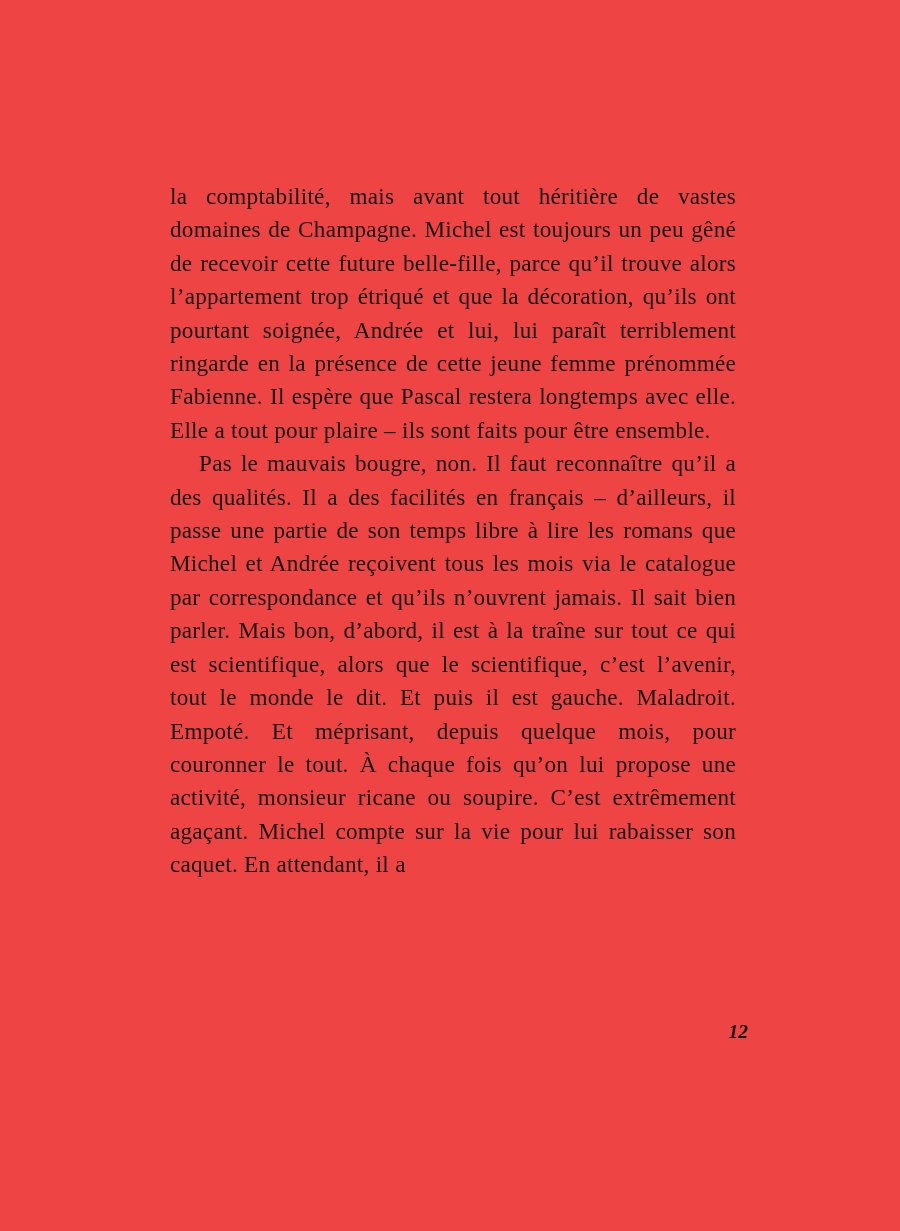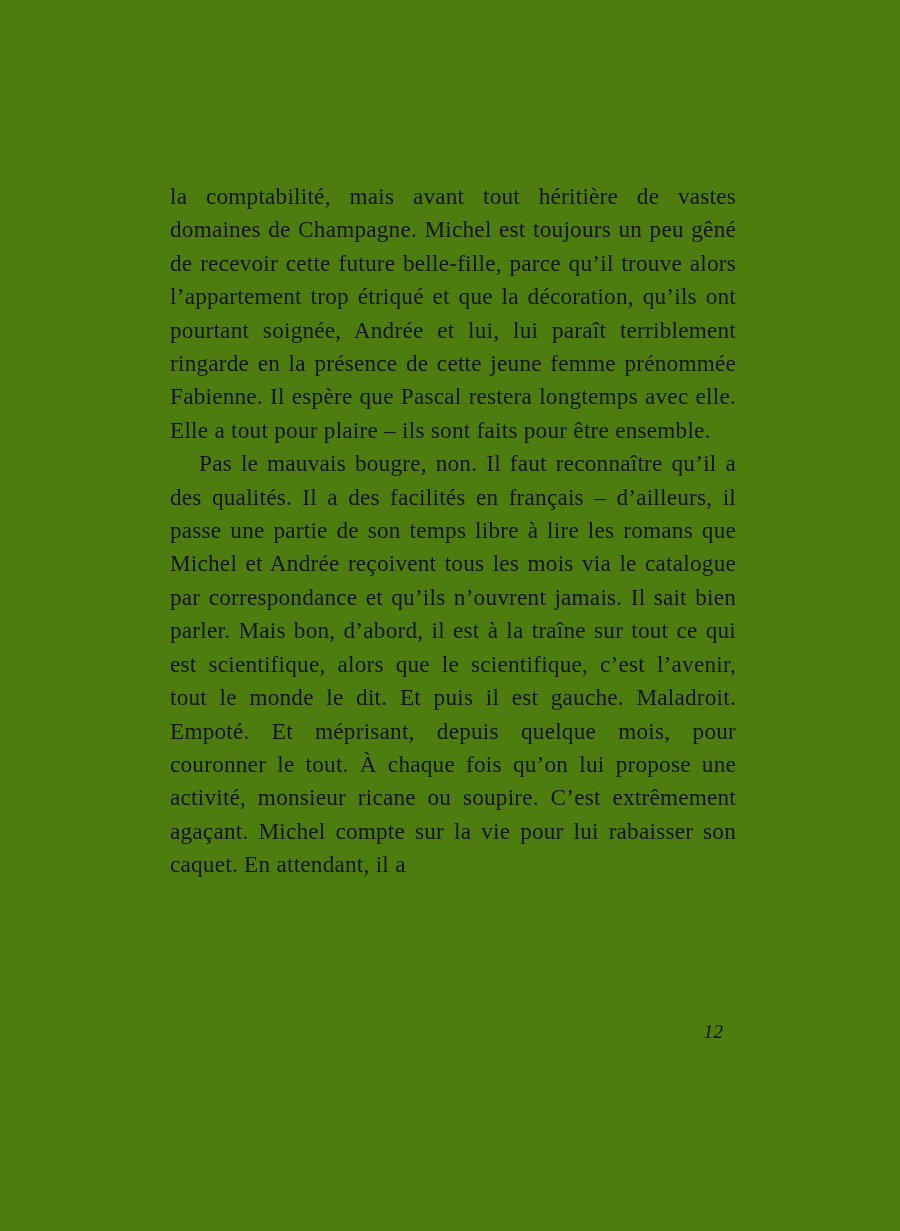--- a/index.html
+++ b/index.html
@@ -5,21 +5,21 @@
 <style>
   html, body {
     margin: 0;
     padding: 0;
     background: #ffffff;
   }
   .page {
     position: relative;
     width: 900px;
     height: 1231px;
-    background: #4d7c0f;
+    background: #ef4444;
     overflow: hidden;
     font-family: "Liberation Serif", "DejaVu Serif", serif;
     color: #141414;
   }
   .text-block {
     position: absolute;
     left: 170px;
     top: 180px;
     width: 566px;
   }
@@ -36,27 +36,27 @@
   }
   .para.indent {
     text-indent: 29px;
   }
   .para.last-justify {
     text-align: justify;
     text-align-last: left;
   }
   .folio {
     position: absolute;
-    left: 157px;
+    left: 182px;
     top: 1022px;
     width: 566px;
     text-align: right;
     font-size: 19.5px;
     font-style: italic;
-    font-weight: normal;
+    font-weight: bold;
     line-height: 1;
     color: #141414;
   }
 </style>
 </head>
 <body>
 
 <div class="page">
 
   <div class="text-block">

